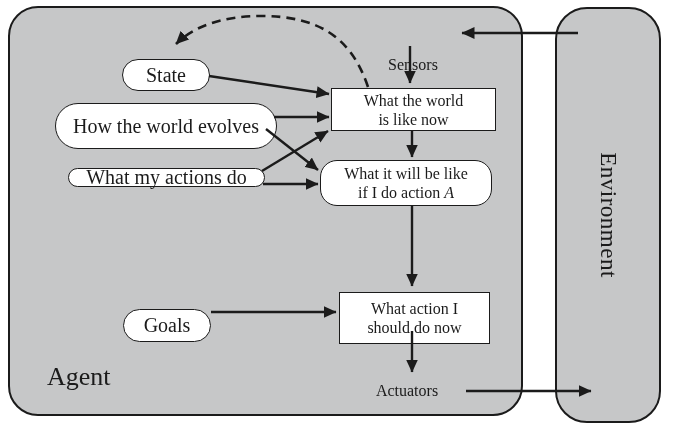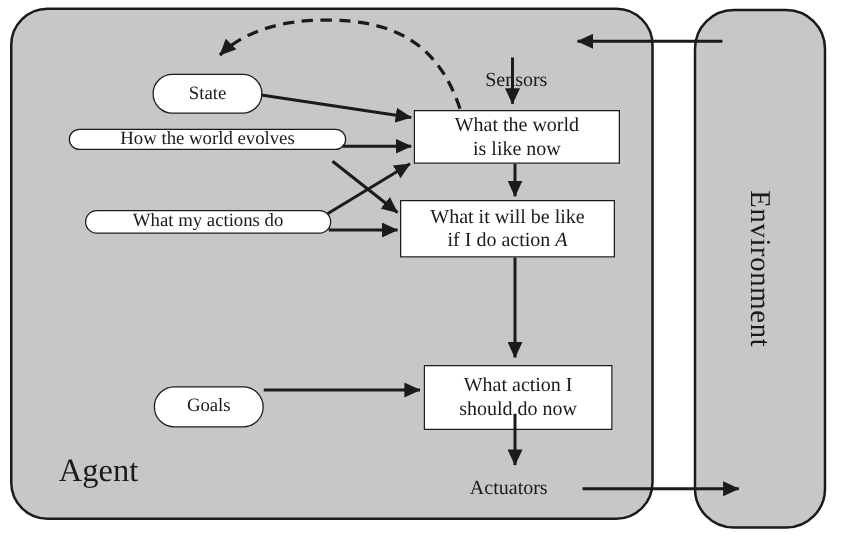--- a/index.html
+++ b/index.html
@@ -51,39 +51,39 @@
   }
   .io-label.sensors{left:413px;top:24px;margin-top:32px;}
   .io-label.actuators{left:407px;top:382px;}
   .oval{
     position:absolute;
     background:var(--node-fill);
     border:1.8px solid var(--stroke);
     border-radius:999px;
     box-sizing:border-box;
     display:flex;align-items:center;justify-content:center;
-    font-size:15px;
+    font-size:20px;
     white-space:nowrap;
   }
   .oval.state{left:122px;top:59px;width:88px;height:32px;}
-  .oval.hwe{left:55px;top:103px;width:222px;height:17px;}
+  .oval.hwe{left:55px;top:103px;width:222px;height:46px;}
   .oval.wmad{left:68px;top:168px;width:197px;height:19px;}
   .oval.goals{left:123px;top:296px;width:88px;height:33px;margin-top:13px;}
   .rectbox{
     position:absolute;
     background:var(--node-fill);
     border:1.6px solid var(--stroke);
     box-sizing:border-box;
     display:flex;flex-direction:column;
     align-items:center;justify-content:center;
     font-size:16px;line-height:19px;
     text-align:center;
   }
   .rectbox.world{left:331px;top:88px;width:165px;height:43px;}
-  .rectbox.prediction{left:320px;top:160px;width:172px;height:46px;}
+  .rectbox.prediction{left:320px;top:160px;width:172px;height:46px;border-radius:17px;}
   .rectbox.action{left:339px;top:292px;width:151px;height:52px;}
   .italic{font-style:italic;margin-left:4px;}
   .line{white-space:nowrap;}
   svg.arrows{
     position:absolute;left:0;top:0;
     pointer-events:none;
   }
   svg.arrows path{
     stroke:var(--stroke);
     stroke-width:2.4;

